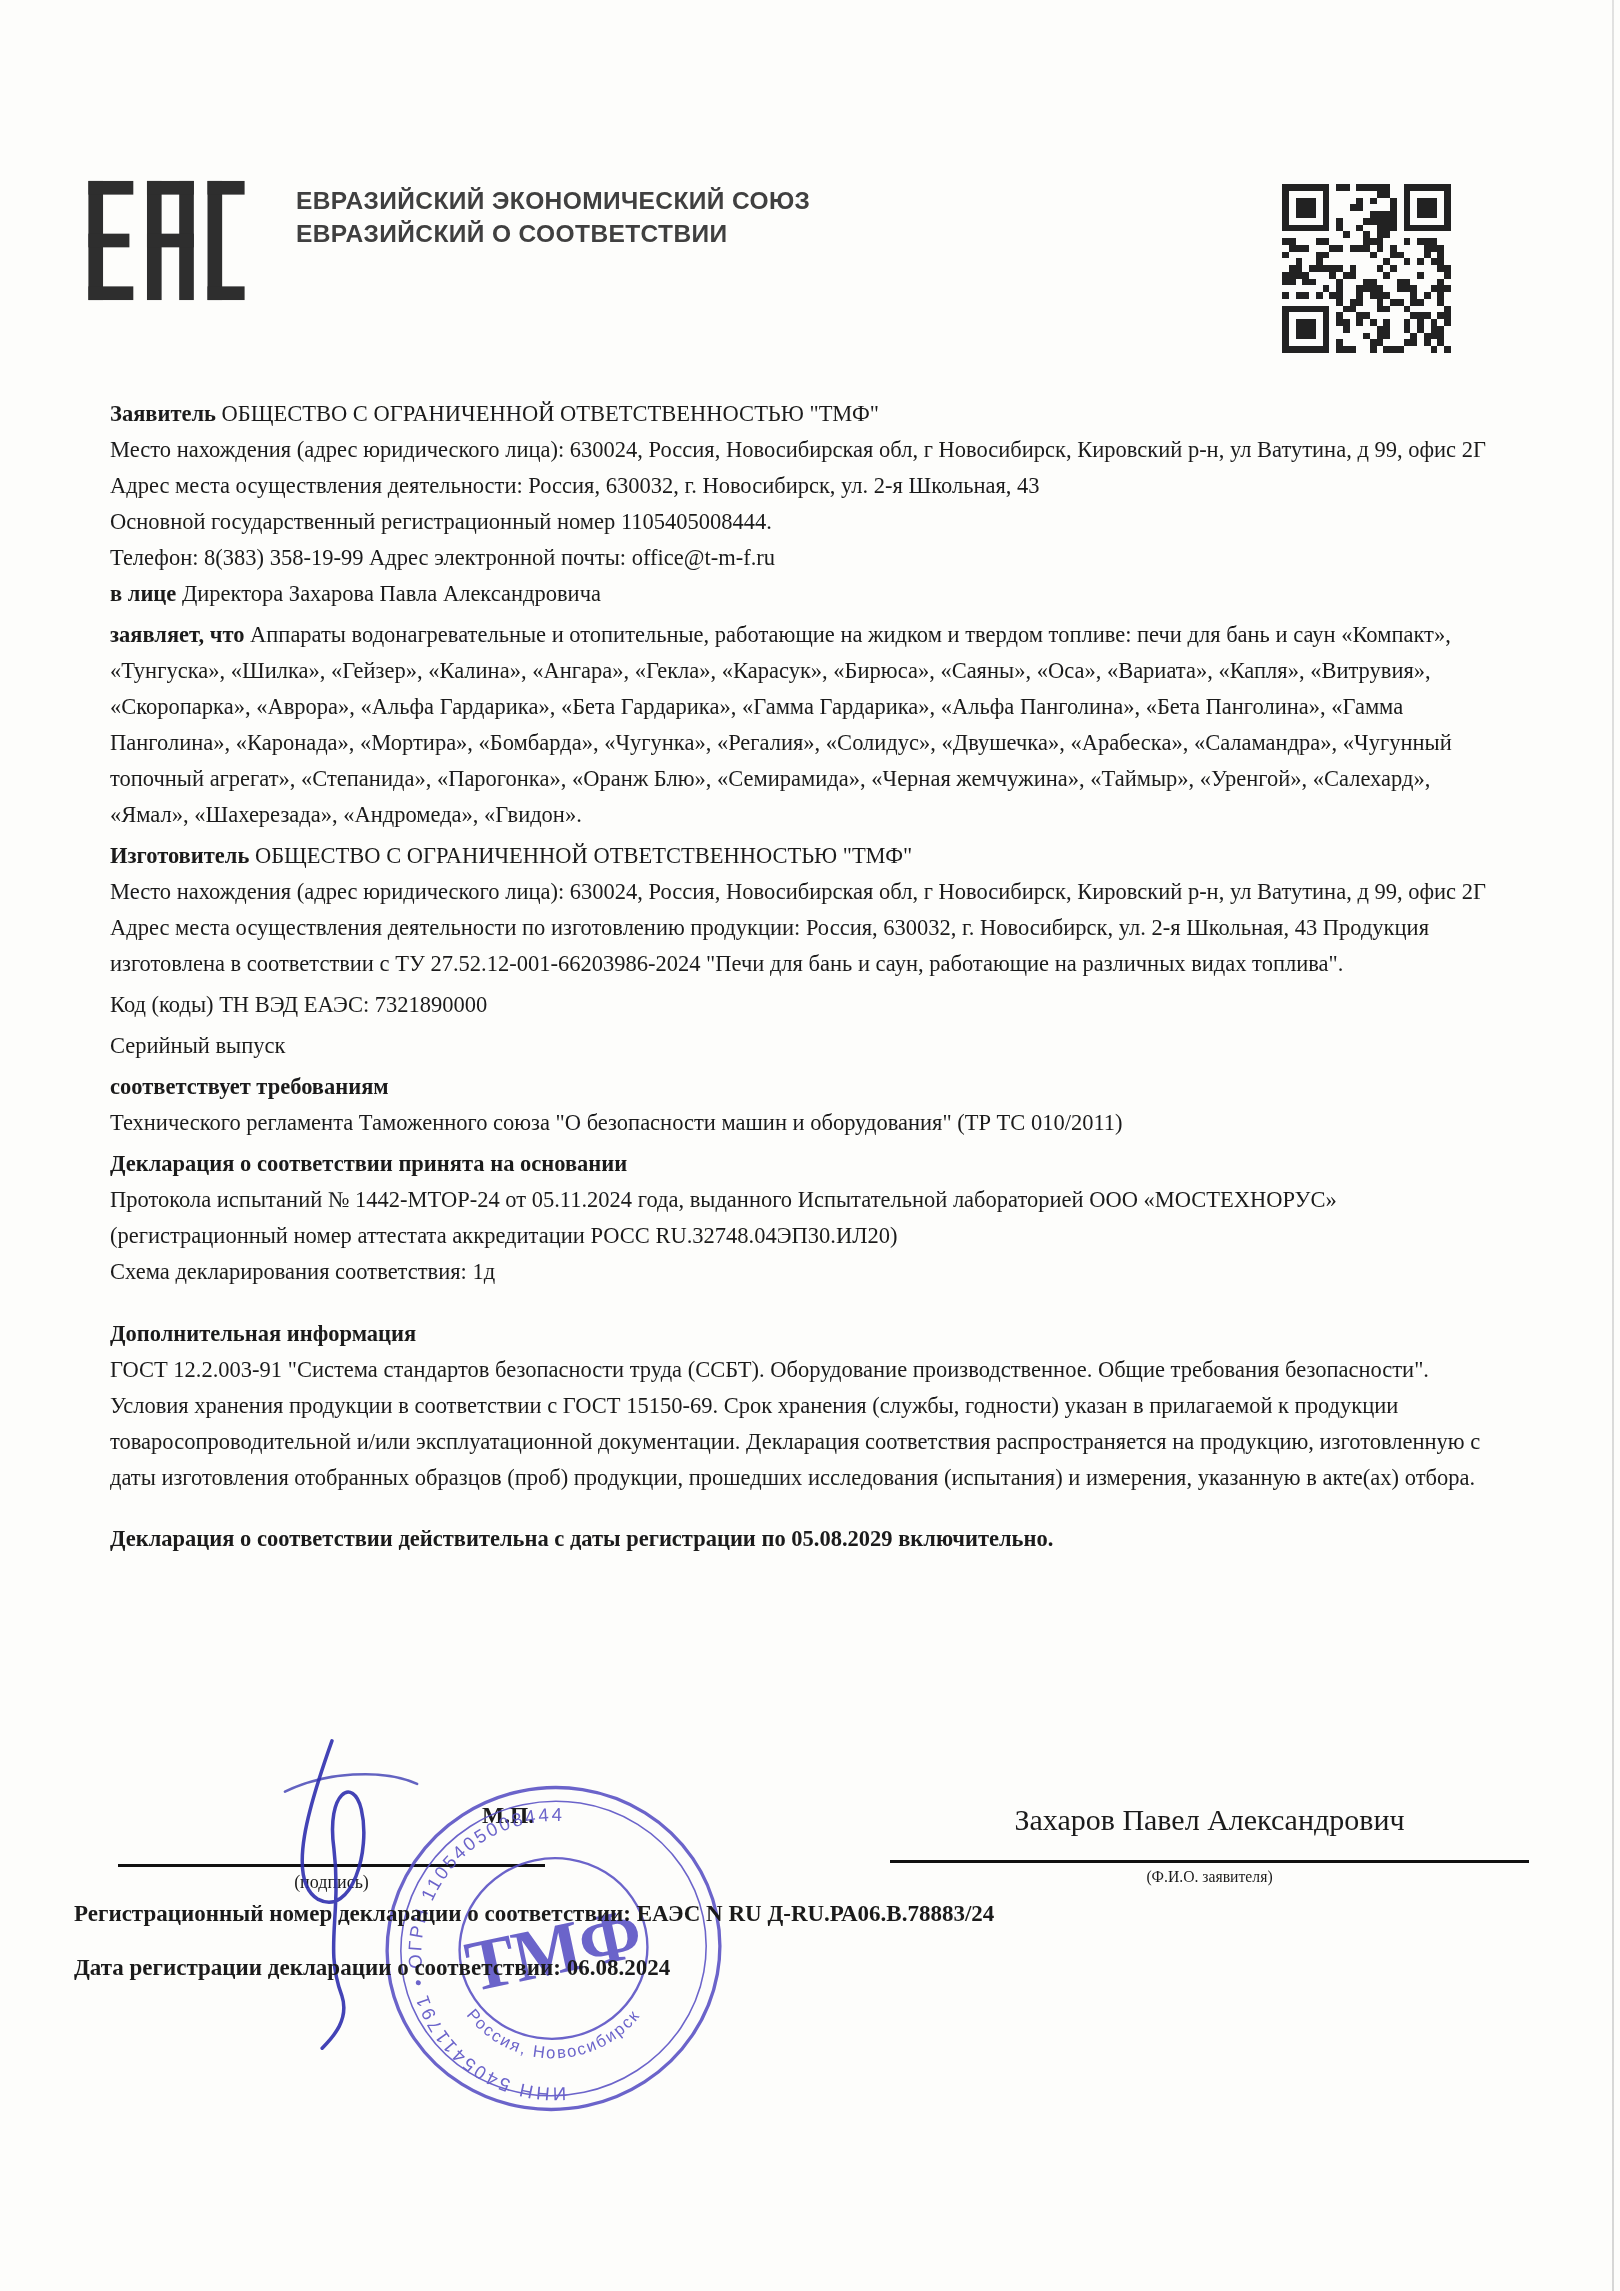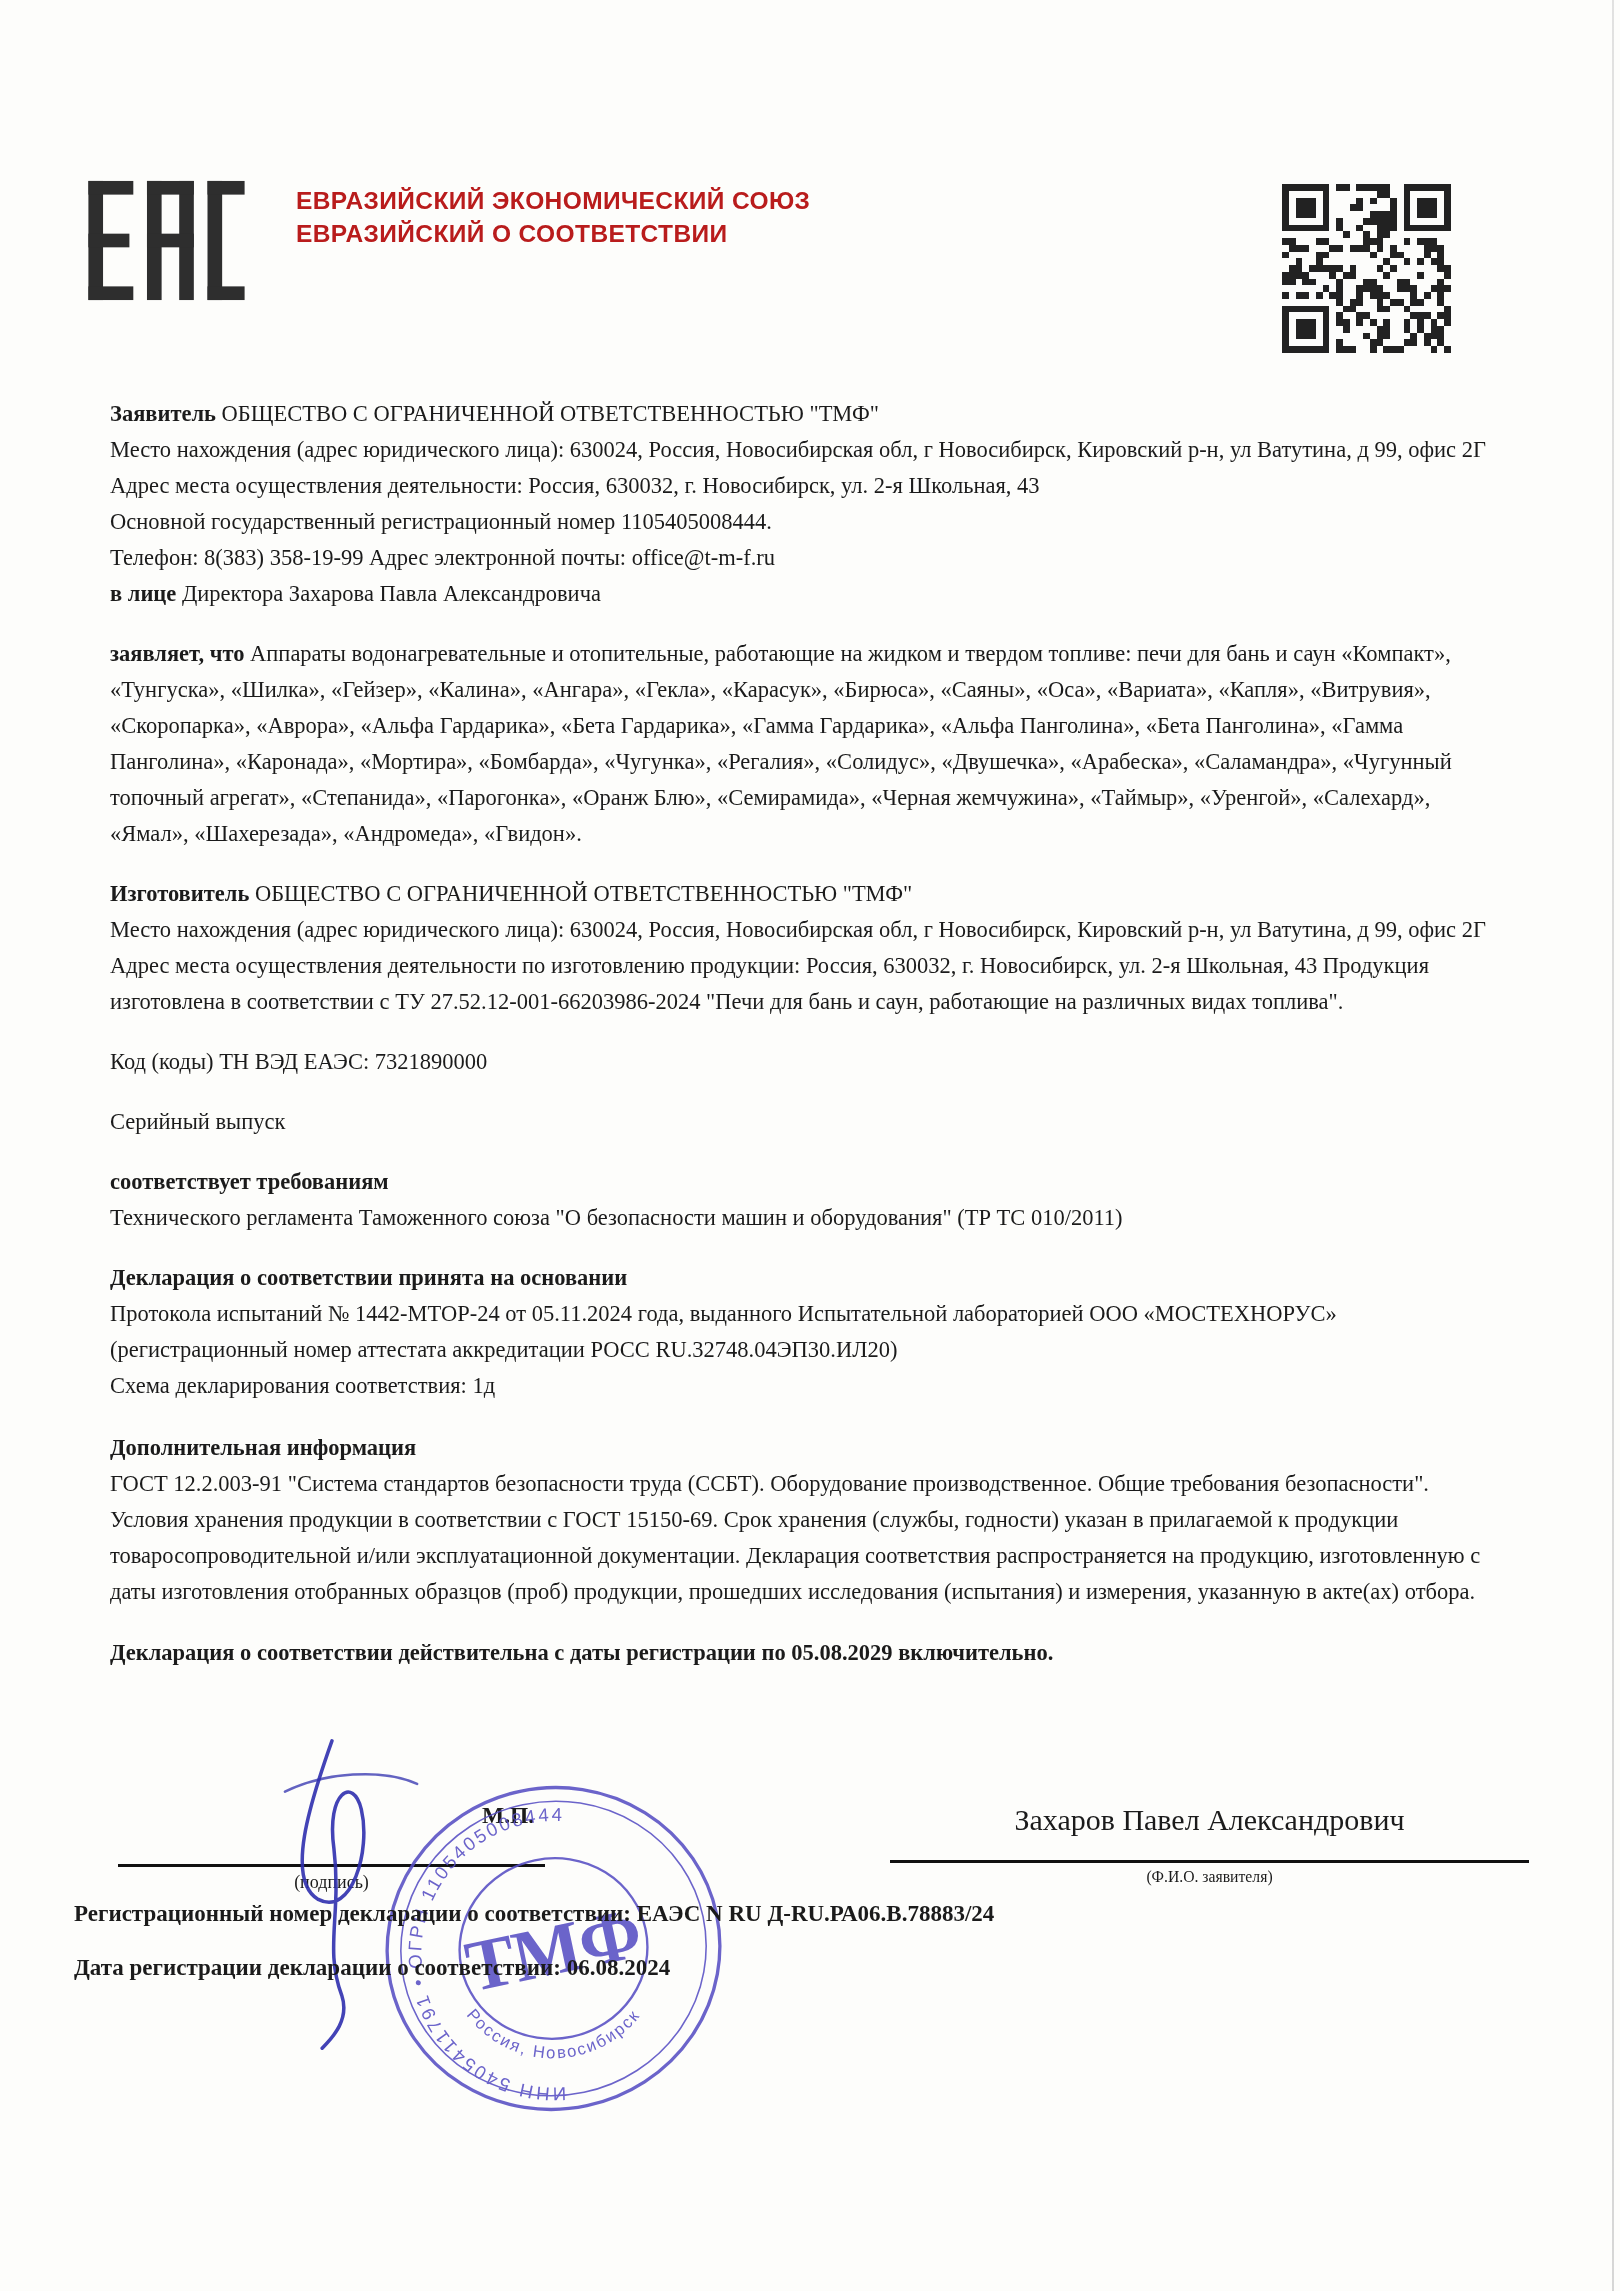--- a/index.html
+++ b/index.html
@@ -16,31 +16,31 @@
   .page::after{ 
     content:"";position:absolute;right:5.9px;top:0;bottom:0;width:2px;
     background:linear-gradient(#cfcfcf,#bdbdbd);opacity:.6;
   }
   
   .eac-logo{position:absolute;left:86px;top:179px;width:161px;height:123px;}
   .hdr-title{
     position:absolute;left:296px;top:184px;
     font-family:"Liberation Sans","DejaVu Sans",sans-serif;
     font-weight:bold;font-size:24.5px;line-height:33px;letter-spacing:0.4px;
-    color:#b91c1c;
+    color:#404040;
   }
   .qr{position:absolute;left:1282px;top:184px;width:169px;height:169px;}
   
   .content{
     position:absolute;left:0;top:396px;width:1620px;
     padding:0 116px 0 110px;box-sizing:border-box;
     font-size:22.5px;line-height:36px;
   }
   .content p{margin:0;}
-  .content p.gap{margin-top:24px;}
+  .content p.gap{margin-top:5px;}
   .content p.gap-lg{margin-top:25.5px;}
   b,.b{font-weight:bold;}
   
   .abs{position:absolute;}
   .mp{left:482px;top:1802px;font-size:23.5px;font-weight:bold;}
   .rule{height:2.9px;background:#111;}
   .rule-left{left:118px;top:1864px;width:427px;}
   .rule-right{left:890px;top:1860px;width:639px;}
   .cap{font-size:18px;text-align:center;}
   .cap-sign{left:118px;top:1872px;width:427px;}

